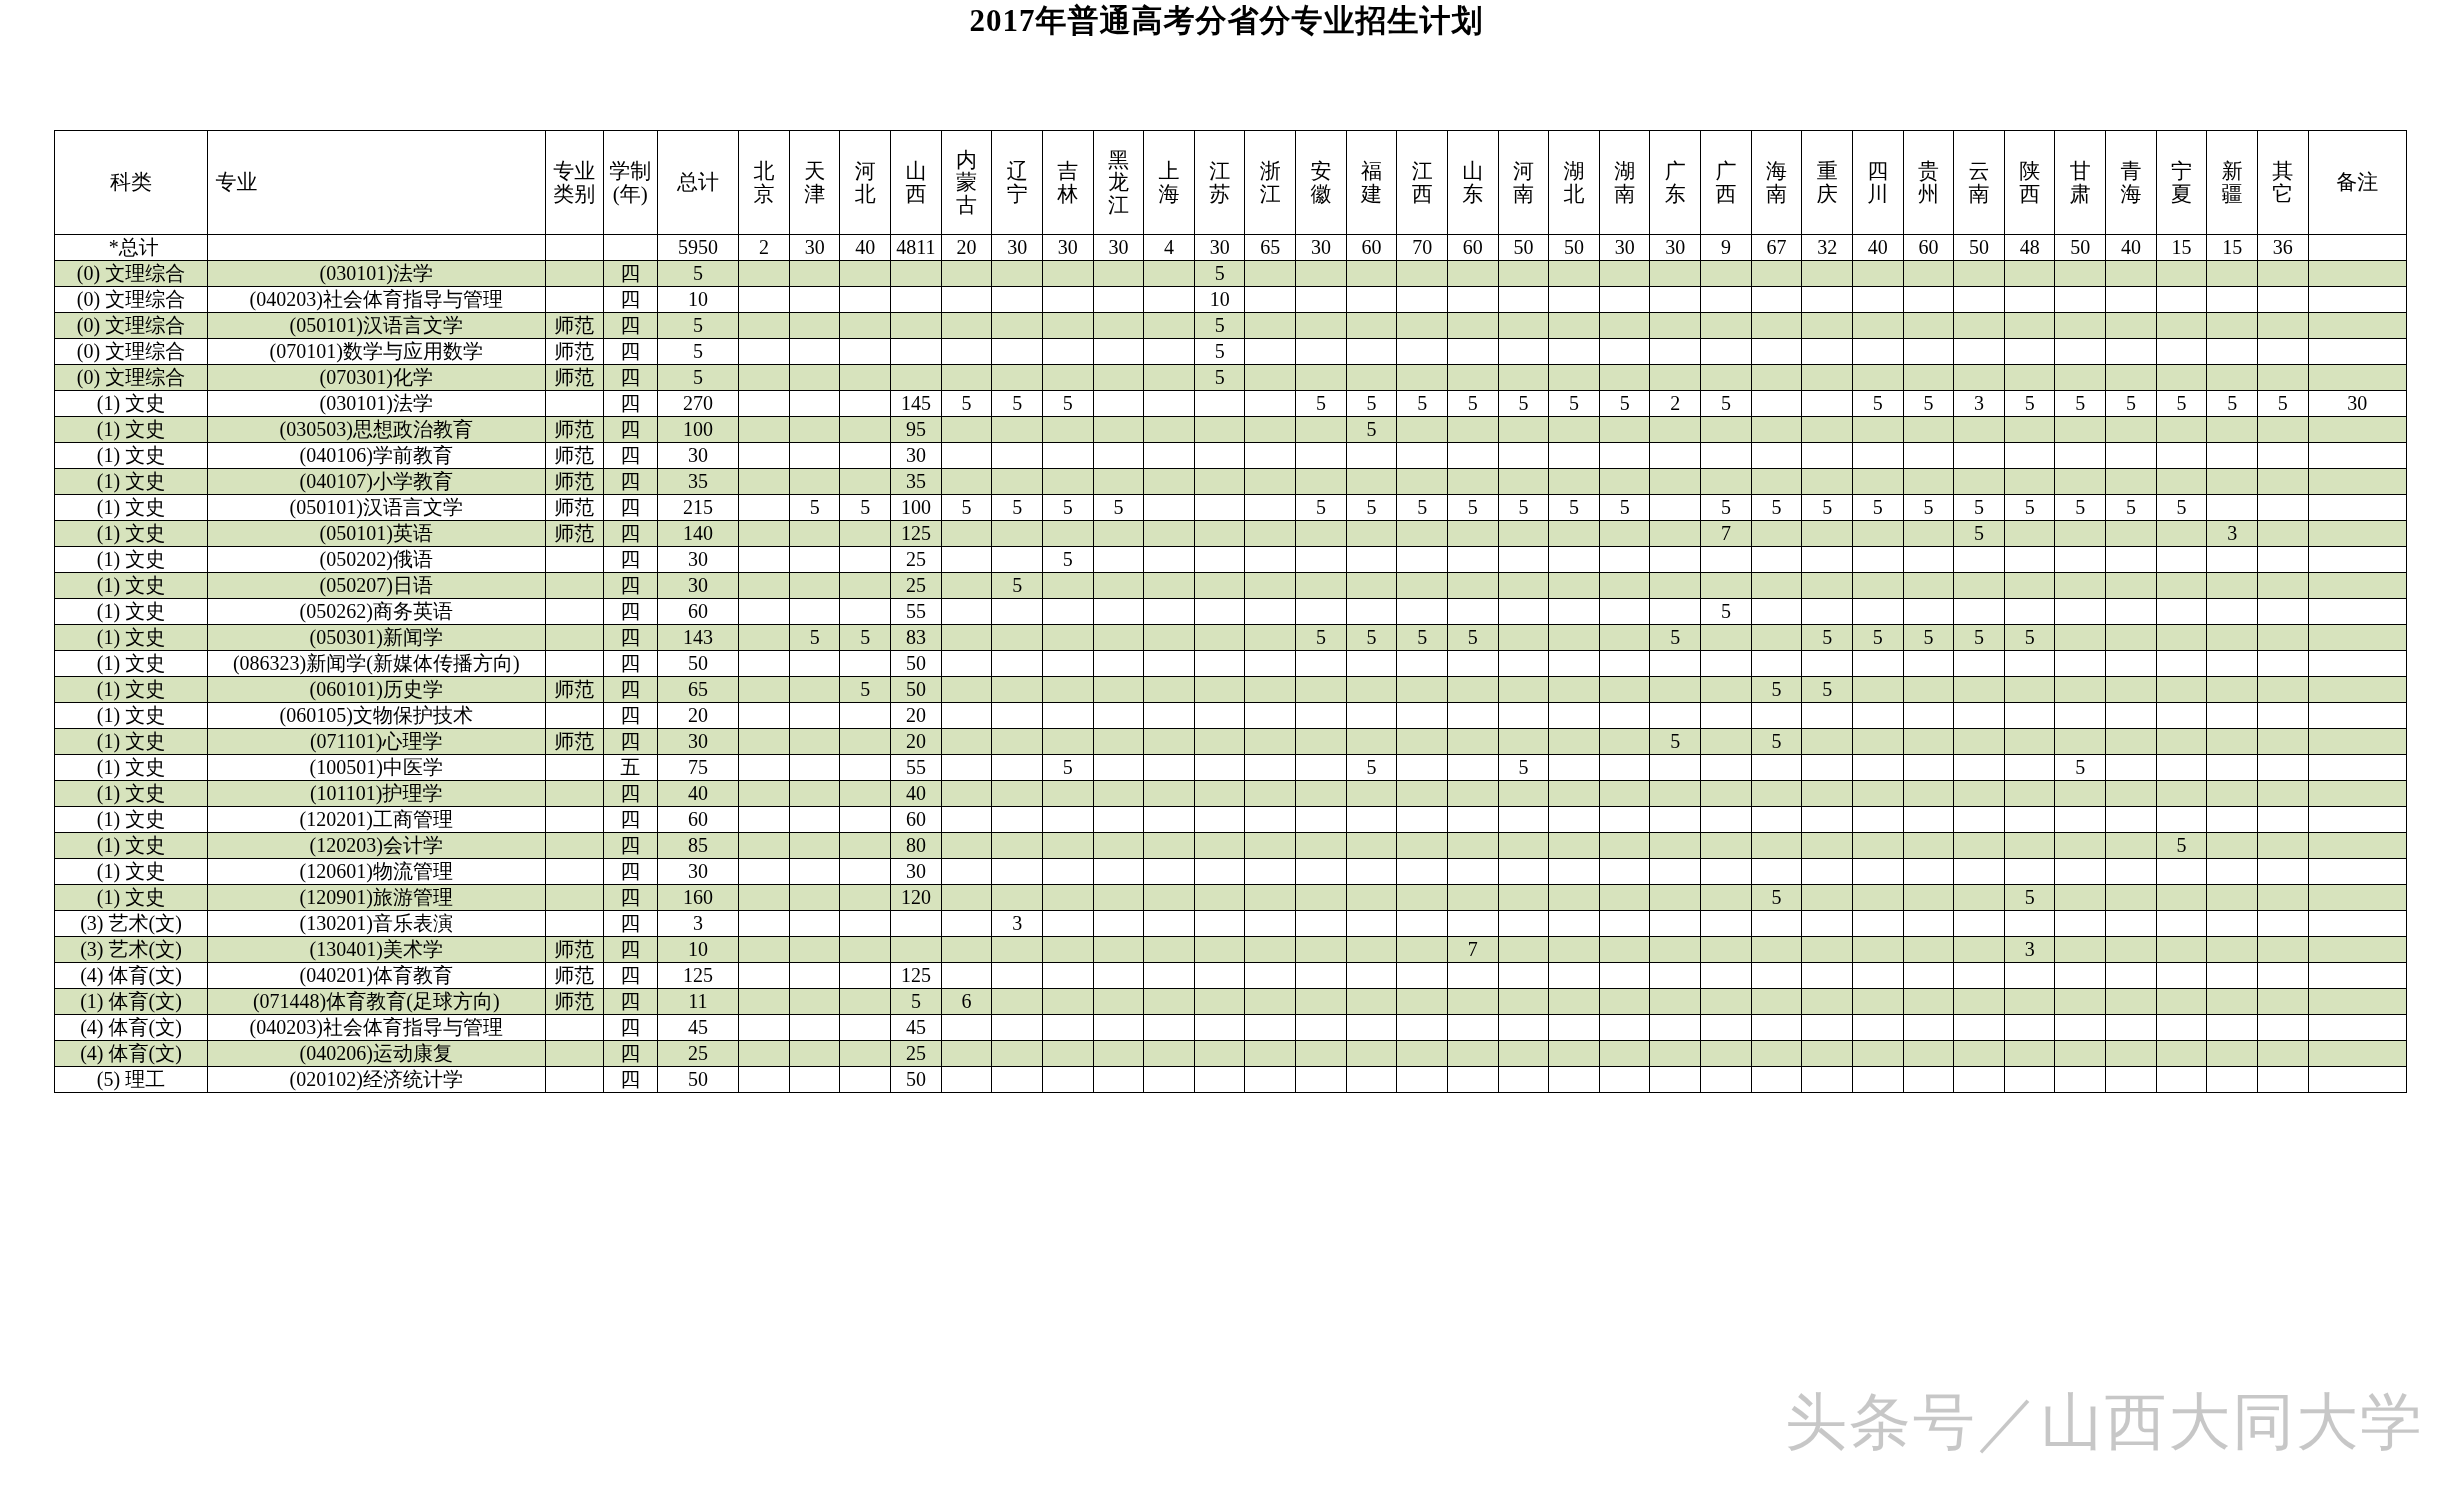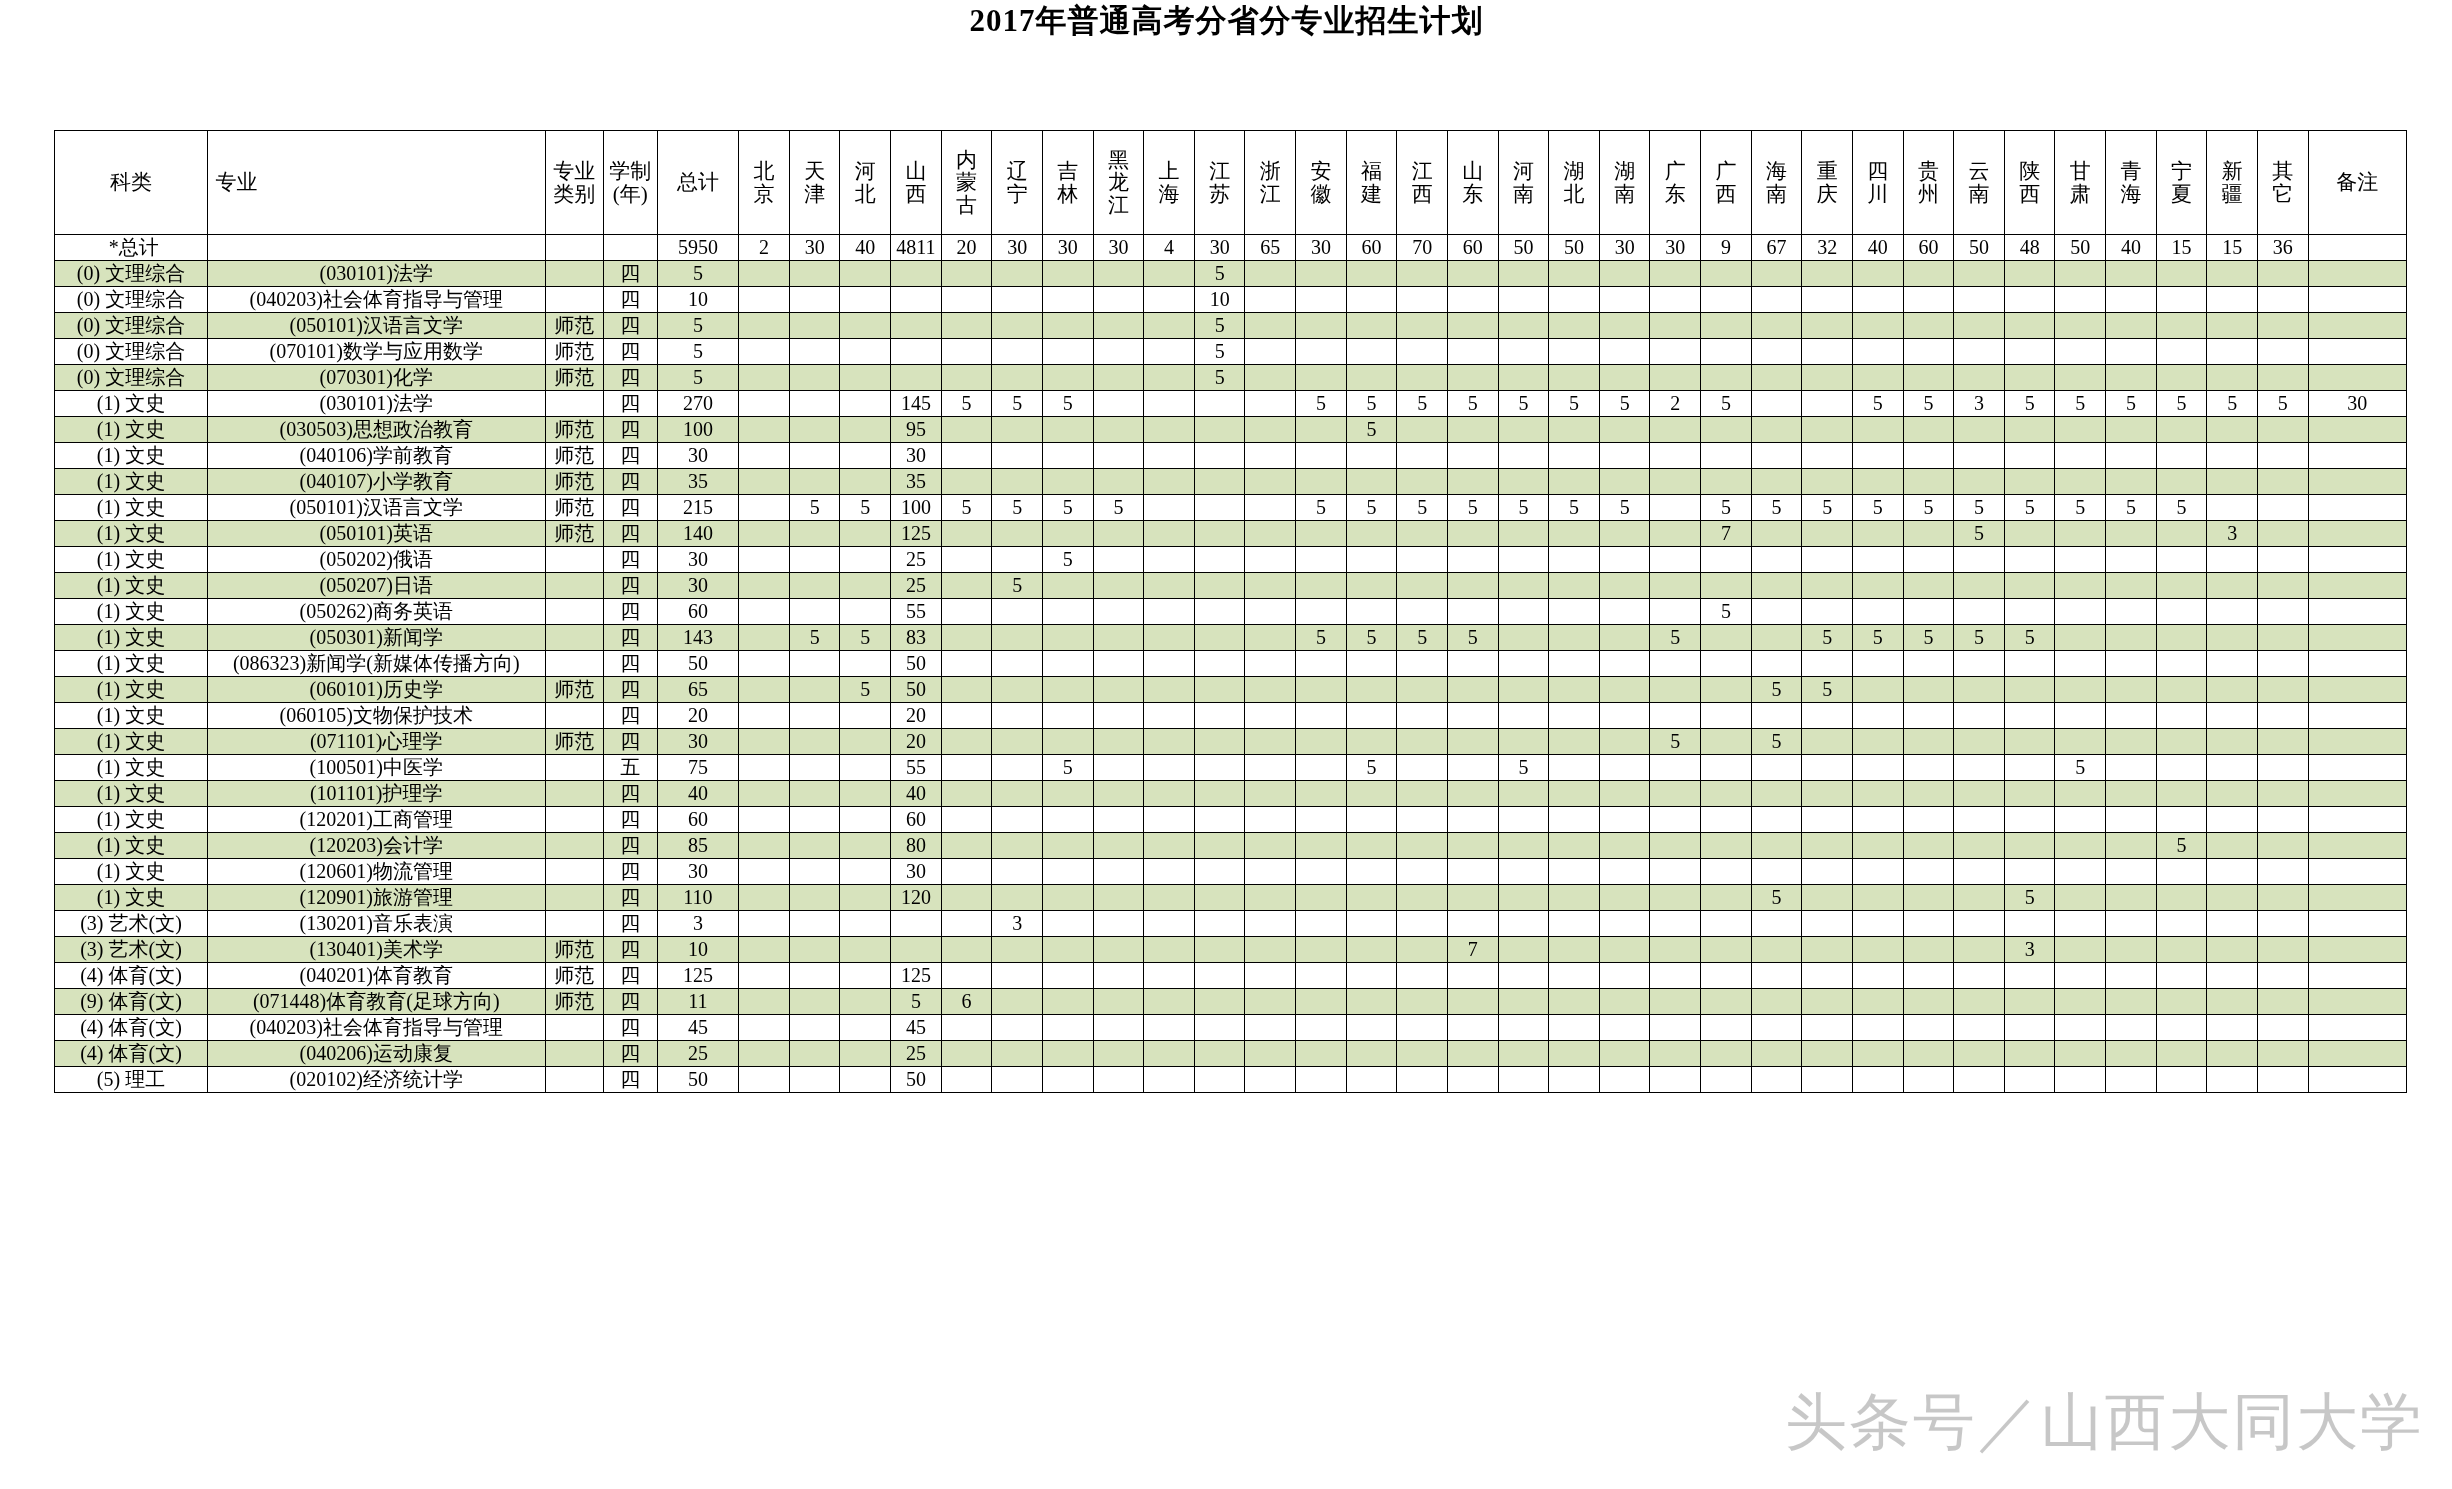--- a/index.html
+++ b/index.html
@@ -1273,21 +1273,21 @@
           <td class="col-prov"></td>
           <td class="col-prov"></td>
           <td class="col-prov"></td>
           <td class="col-beizhu"></td>
         </tr>
         <tr class="row-alt">
           <td class="col-kelei t-left">(1) 文史</td>
           <td class="col-zhuanye t-left">(120901)旅游管理</td>
           <td class="col-leibie"></td>
           <td class="col-xuezhi">四</td>
-          <td class="col-zongji">110</td>
+          <td class="col-zongji">160</td>
           <td class="col-prov"></td>
           <td class="col-prov"></td>
           <td class="col-prov"></td>
           <td class="col-prov">120</td>
           <td class="col-prov"></td>
           <td class="col-prov"></td>
           <td class="col-prov"></td>
           <td class="col-prov"></td>
           <td class="col-prov"></td>
           <td class="col-prov"></td>
@@ -1425,21 +1425,21 @@
           <td class="col-prov"></td>
           <td class="col-prov"></td>
           <td class="col-prov"></td>
           <td class="col-prov"></td>
           <td class="col-prov"></td>
           <td class="col-prov"></td>
           <td class="col-prov"></td>
           <td class="col-beizhu"></td>
         </tr>
         <tr class="row-alt">
-          <td class="col-kelei t-left">(9) 体育(文)</td>
+          <td class="col-kelei t-left">(1) 体育(文)</td>
           <td class="col-zhuanye t-left">(071448)体育教育(足球方向)</td>
           <td class="col-leibie">师范</td>
           <td class="col-xuezhi">四</td>
           <td class="col-zongji">11</td>
           <td class="col-prov"></td>
           <td class="col-prov"></td>
           <td class="col-prov"></td>
           <td class="col-prov">5</td>
           <td class="col-prov">6</td>
           <td class="col-prov"></td>

